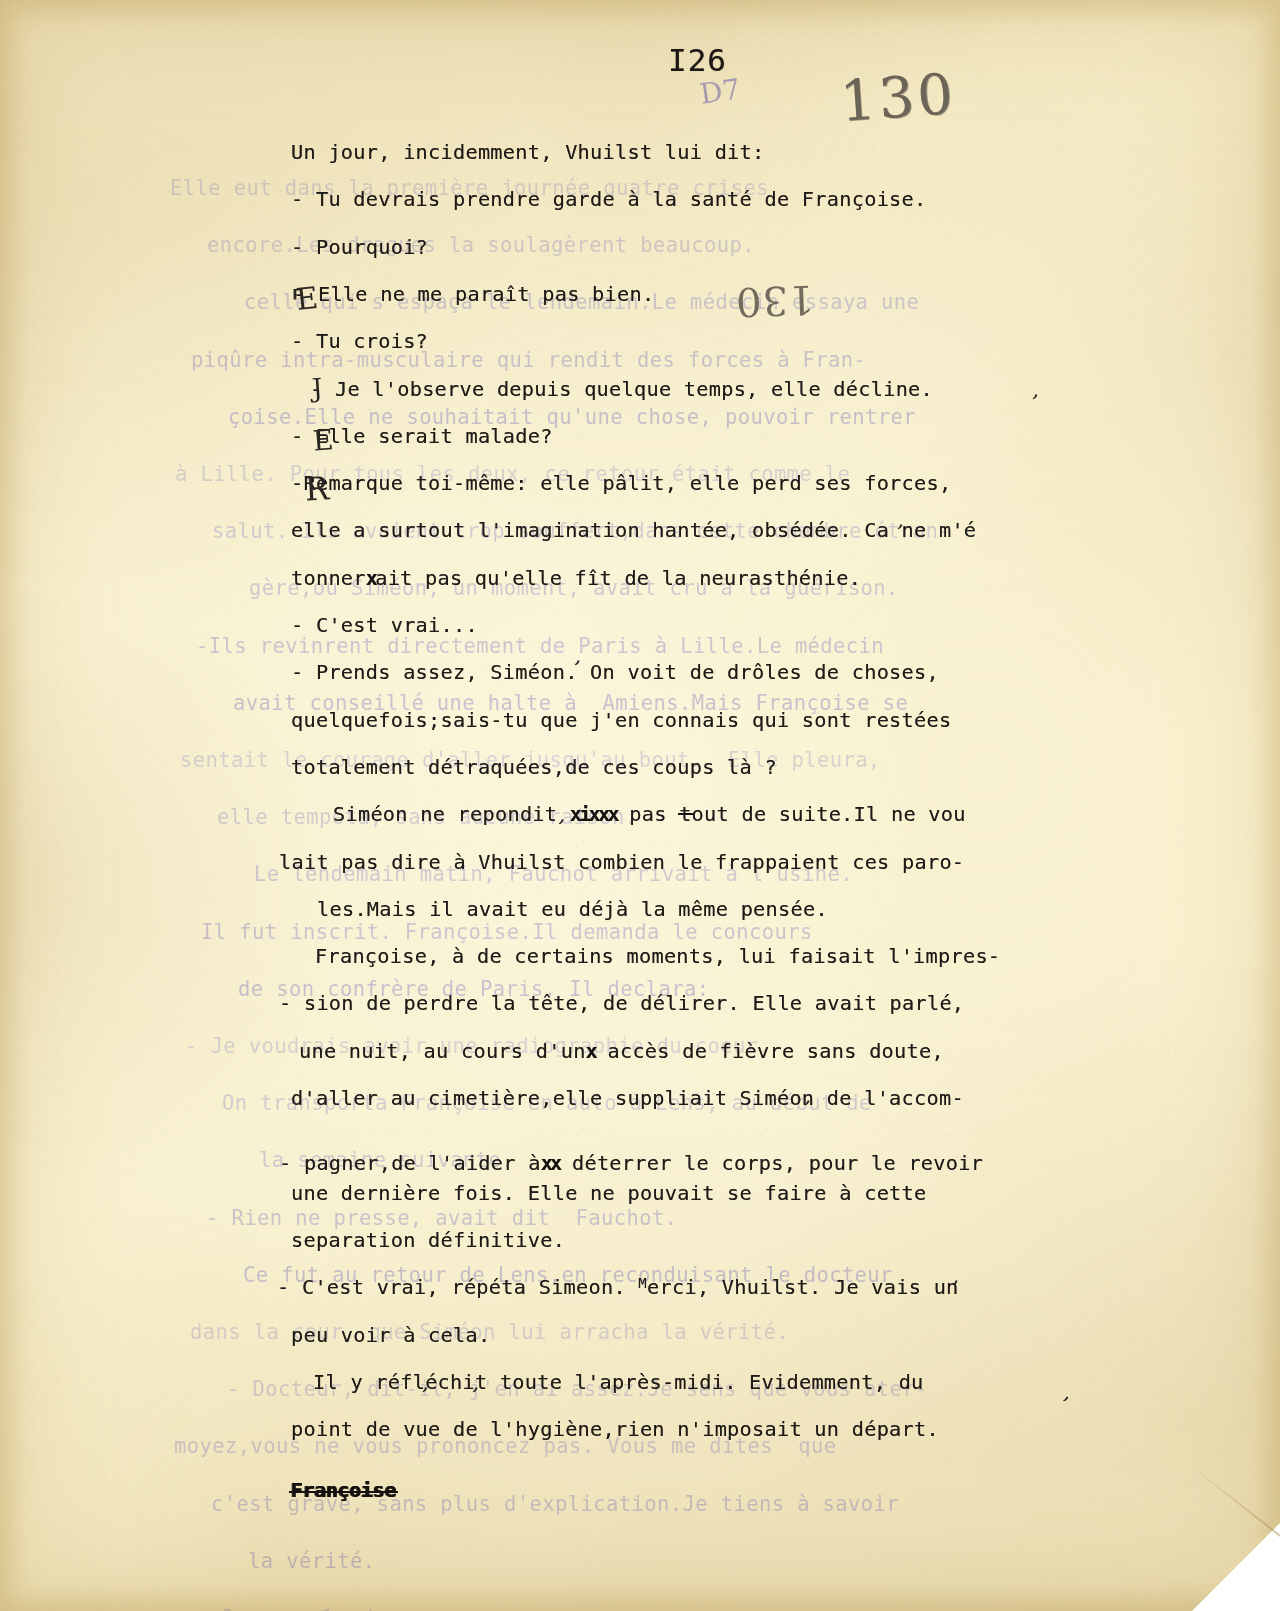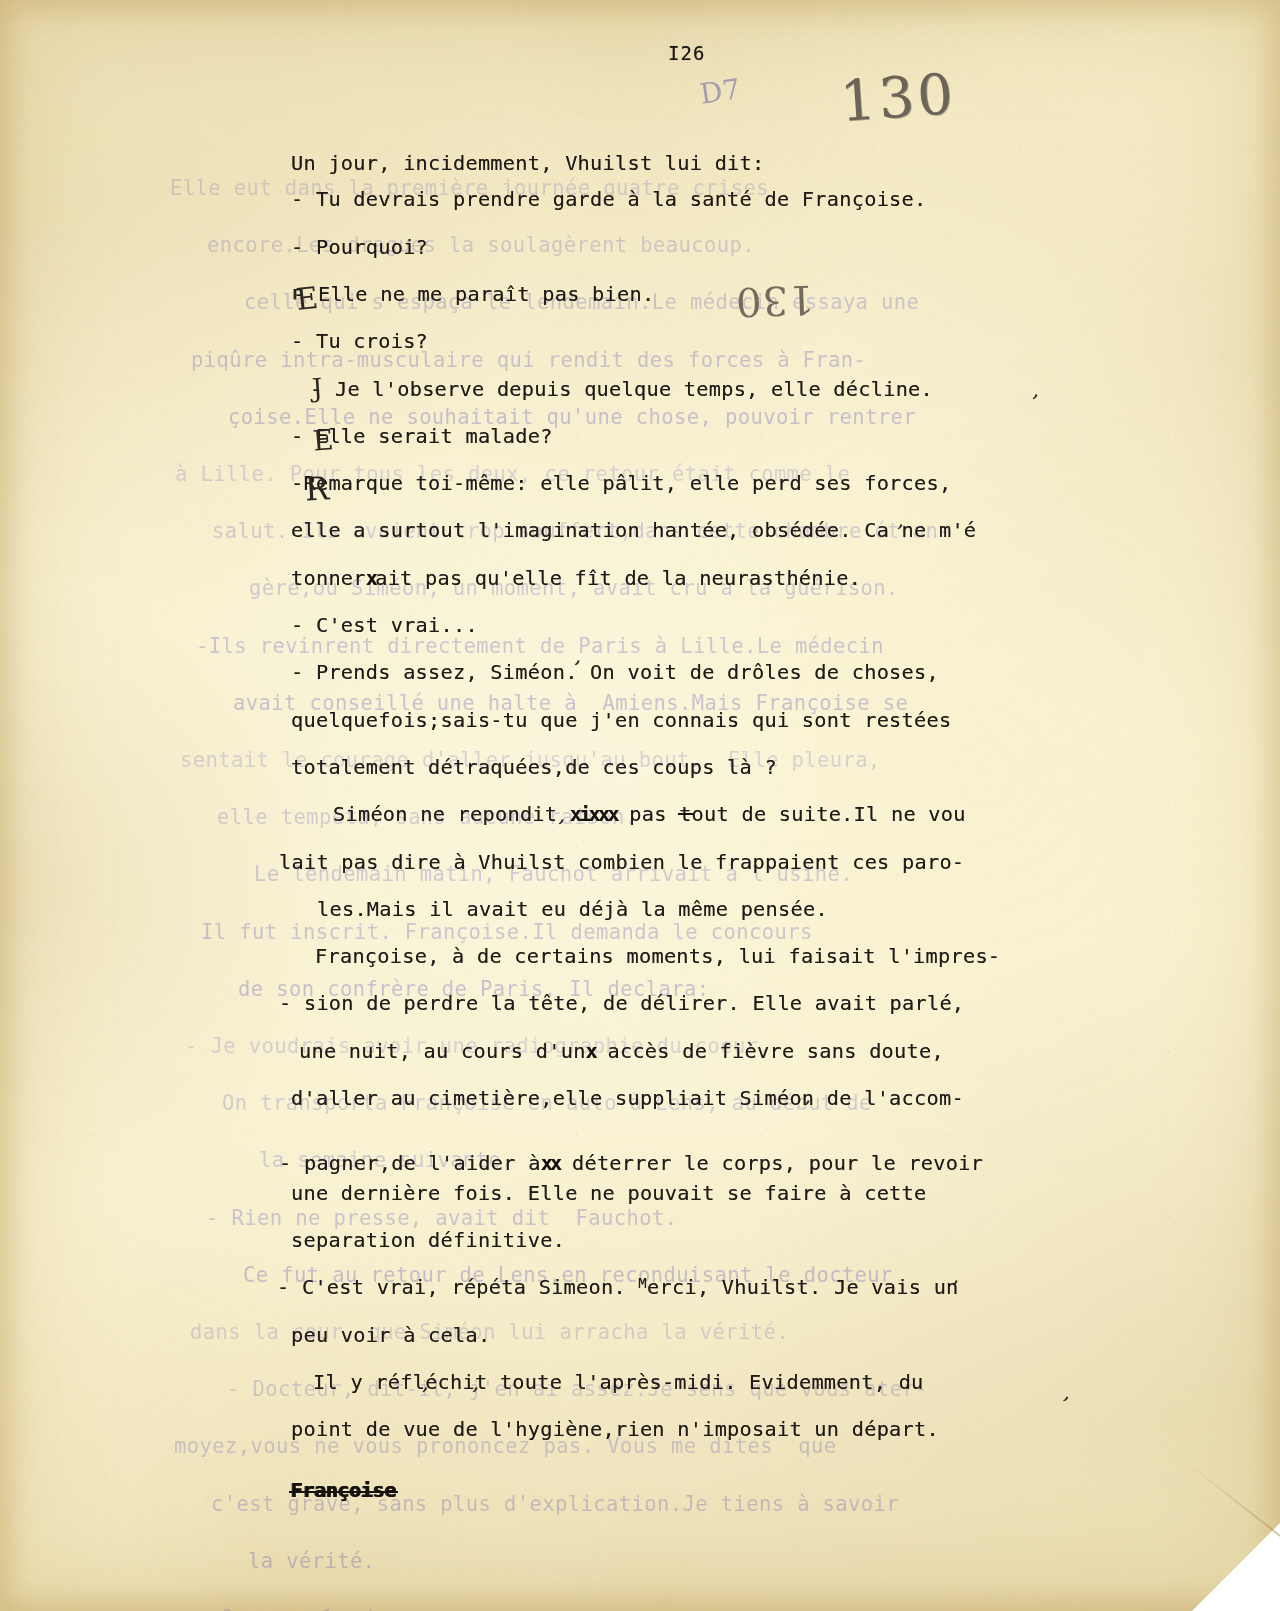--- a/index.html
+++ b/index.html
@@ -47,21 +47,21 @@
          font-size:20.5px;line-height:57.2px;letter-spacing:.4px;
          white-space:pre;pointer-events:none;
          filter:blur(.45px);}
   #bleed .in{display:inline-block;}
 
   
   #typed{position:absolute;left:0;top:0;width:1280px;height:1611px;
          color:#1d1a17;}
   .ln{position:absolute;white-space:pre;font-size:20.3px;letter-spacing:.25px;
       text-shadow:0 0 .6px rgba(35,30,25,.55);}
-  .pg{position:absolute;font-size:19px;letter-spacing:1px;color:#1b1815;
+  .pg{position:absolute;font-size:31px;letter-spacing:1px;color:#1b1815;
       text-shadow:0 0 .7px rgba(35,30,25,.6);}
 
   
   .xout{font-weight:bold;letter-spacing:-2.8px;color:#16120f;}
   .strike{position:relative;}
   .strike:after{content:"";position:absolute;left:-1px;right:-1px;top:46%;
                 height:2.2px;background:#16120f;}
   .sup{font-size:14px;vertical-align:6px;}
 
   
@@ -88,21 +88,21 @@
 </style>
 </head>
 <body>
 
 <div id="sheet">
 
   <div id="bleed"><div class="in" style="display: block; margin-left: -20px; opacity: 0.62;">Elle eut dans la première journée quatre crises</div><div class="in" style="display: block; margin-left: 17px; opacity: 0.69;">encore.Les dragues la soulagèrent beaucoup.</div><div class="in" style="display: block; margin-left: 54px; opacity: 0.76;">celle qui s'espaça le lendemain.Le médecin essaya une</div><div class="in" style="display: block; margin-left: 1px; opacity: 0.83;">piqûre intra-musculaire qui rendit des forces à Fran-</div><div class="in" style="display: block; margin-left: 38px; opacity: 0.9;">çoise.Elle ne souhaitait qu'une chose, pouvoir rentrer</div><div class="in" style="display: block; margin-left: -15px; opacity: 0.62;">à Lille. Pour tous les deux, ce retour était comme le</div><div class="in" style="display: block; margin-left: 22px; opacity: 0.69;">salut. Ils avaient trop souffert,dans cette chambre étran-</div><div class="in" style="display: block; margin-left: 59px; opacity: 0.76;">gère,où Siméon, un moment, avait cru à la guérison.</div><div class="in" style="display: block; margin-left: 6px; opacity: 0.83;">-Ils revinrent directement de Paris à Lille.Le médecin</div><div class="in" style="display: block; margin-left: 43px; opacity: 0.9;">avait conseillé une halte à  Amiens.Mais Françoise se</div><div class="in" style="display: block; margin-left: -10px; opacity: 0.62;">sentait le courage d'aller jusqu'au bout.  Elle pleura,</div><div class="in" style="display: block; margin-left: 27px; opacity: 0.69;">elle tempêta, sans aucune raison.</div><div class="in" style="display: block; margin-left: 64px; opacity: 0.76;">Le lendemain matin, Fauchot arrivait à l'usine.</div><div class="in" style="display: block; margin-left: 11px; opacity: 0.83;">Il fut inscrit. Françoise.Il demanda le concours</div><div class="in" style="display: block; margin-left: 48px; opacity: 0.9;">de son confrère de Paris. Il declara:</div><div class="in" style="display: block; margin-left: -5px; opacity: 0.62;">- Je voudrais avoir une radiographie du coeur.</div><div class="in" style="display: block; margin-left: 32px; opacity: 0.69;">On transporta Françoise en auto à Lens, au début de</div><div class="in" style="display: block; margin-left: 69px; opacity: 0.76;">la semaine suivante.</div><div class="in" style="display: block; margin-left: 16px; opacity: 0.83;">- Rien ne presse, avait dit  Fauchot.</div><div class="in" style="display: block; margin-left: 53px; opacity: 0.9;">Ce fut au retour de Lens,en reconduisant le docteur</div><div class="in" style="display: block; margin-left: 0px; opacity: 0.62;">dans la cour, que Siméon lui arracha la vérité.</div><div class="in" style="display: block; margin-left: 37px; opacity: 0.69;">- Docteur, dit-il, j'en ai assez.Je sens que vous ater-</div><div class="in" style="display: block; margin-left: -16px; opacity: 0.76;">moyez,vous ne vous prononcez pas. Vous me dites  que</div><div class="in" style="display: block; margin-left: 21px; opacity: 0.83;">c'est grave, sans plus d'explication.Je tiens à savoir</div><div class="in" style="display: block; margin-left: 58px; opacity: 0.9;">la vérité.</div><div class="in" style="display: block; margin-left: 5px; opacity: 0.62;">- Je vous la donne.</div></div>
 
   <div id="typed">
     <div class="pg" id="pagenum" style="left: 668px; top: 42px;">I26</div>
-  <div class="ln" style="left: 291px; top: 140px; margin-top: 11px;">Un jour, incidemment, Vhuilst lui dit:</div>
+  <div class="ln" style="left: 291px; top: 140px;">Un jour, incidemment, Vhuilst lui dit:</div>
       <div class="ln" style="left: 291px; top: 187.3px;">- Tu devrais prendre garde à la santé de Françoise.</div>
       <div class="ln" style="left: 291px; top: 234.6px;">- Pourquoi?</div>
       <div class="ln" style="left: 293px; top: 281.9px;">- Elle ne me paraît pas bien.</div>
       <div class="ln" style="left: 291px; top: 329.2px; text-align: center;">- Tu crois?</div>
       <div class="ln" style="left: 291px; top: 376.5px; margin-left: 19px;">- Je l'observe depuis quelque temps, elle décline.</div>
       <div class="ln" style="left: 291px; top: 423.8px;">- Elle serait malade?</div>
       <div class="ln" style="left: 291px; top: 471.1px;">-Remarque toi-même: elle pâlit, elle perd ses forces,</div>
       <div class="ln" style="left: 291px; top: 518.4px;">elle a surtout l'imagination hantée, obsédée. Ca ne m'é</div>
       <div class="ln" style="left: 291px; top: 565.7px;">tonner<span class="xout">x</span>ait pas qu'elle fît de la neurasthénie.</div>
       <div class="ln" style="left: 291px; top: 613px;">- C'est vrai...</div>

